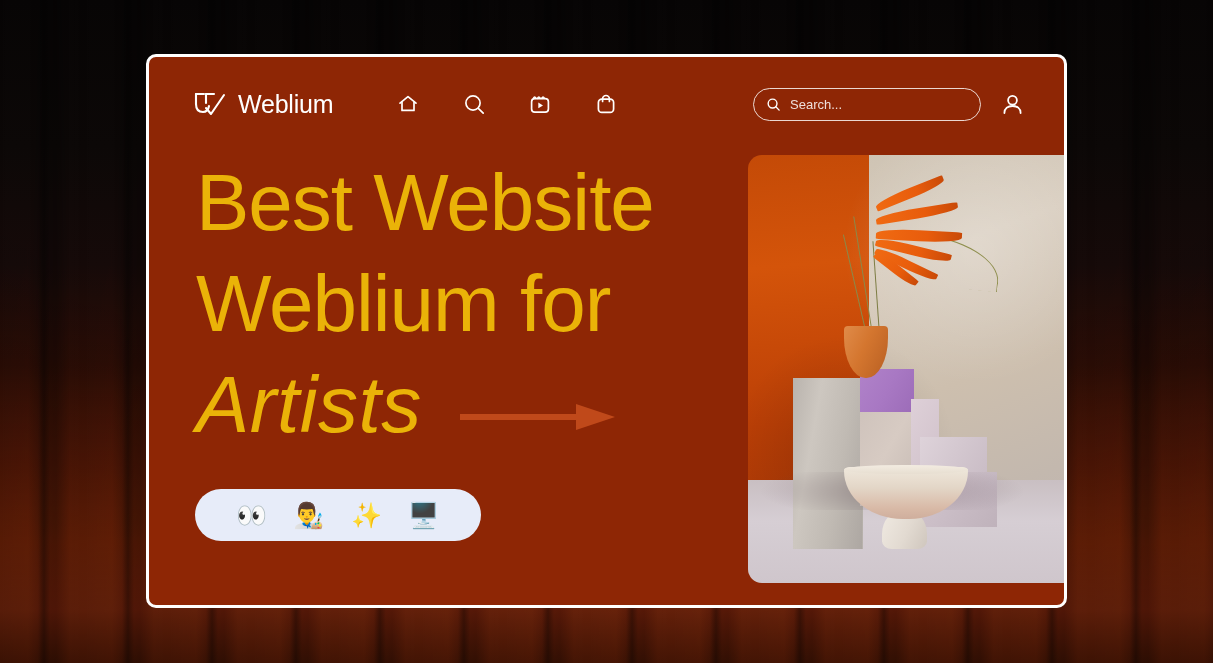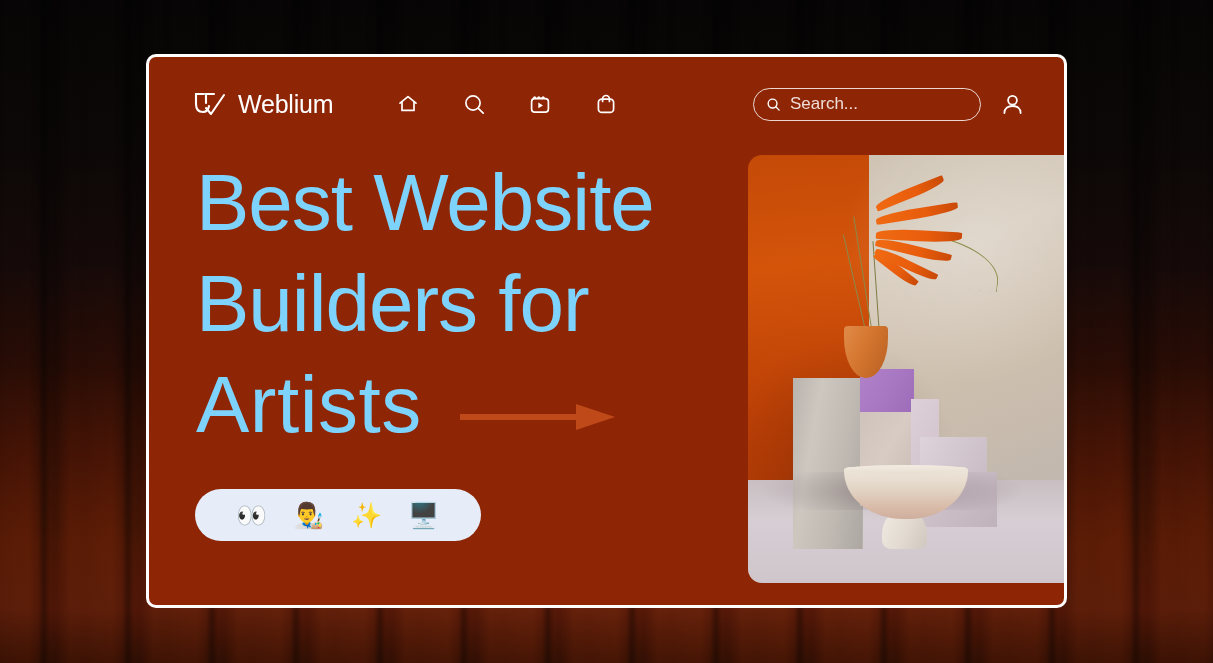--- a/index.html
+++ b/index.html
@@ -135,21 +135,21 @@
     padding: 0 12px;
     gap: 9px;
   }
   .search-box .s-ico { width: 15px; height: 15px; flex: none; }
   .search-input {
     background: transparent;
     border: none;
     outline: none;
     color: #ffffff;
     font-family: "Liberation Sans", sans-serif;
-    font-size: 17px;
+    font-size: 13px;
     width: 100%;
   }
   .search-input::placeholder { color: rgba(255,255,255,0.85); }
   .user-icon { width: 27px; height: 27px; cursor: pointer; }
 
   
   .hero-image {
     position: absolute;
     left: 599px;
     top: 98px;
@@ -259,34 +259,35 @@
     background: linear-gradient(115deg, #f0eae2 0%, #e2dad1 55%, #cfc6bd 100%);
     border-radius: 46% 46% 22% 22% / 62% 62% 20% 20%;
   }
 
   
   .headline {
     position: absolute;
     left: 47px;
     top: 95px;
     z-index: 5;
-    color: #7dd3fc;
+    color: #eab308;
     font-size: 80px;
     line-height: 101px;
     letter-spacing: -1px;
     font-weight: 400;
     white-space: nowrap;
   }
   .headline .line { display: block; }
   .headline .line-artists {
     display: flex;
     align-items: center;
     gap: 36px;
   }
   .headline .artists {
+    font-style: italic;
     letter-spacing: 0.5px;
   }
 
   
   .hero-arrow { display: block; flex: none; }
 
   
   .emoji-pill {
     position: absolute;
     left: 46px;
@@ -424,21 +425,21 @@
       <div class="obj-vase"></div>
 
       <div class="img-floor-shadow"></div>
       <div class="obj-stem"></div>
       <div class="obj-bowl"></div>
       <div class="obj-bowl-top"></div>
     </div>
 
     <h1 class="headline">
       <span class="line">Best Website</span>
-      <span class="line">Builders for</span>
+      <span class="line">Weblium for</span>
       <span class="line line-artists">
         <span class="artists">Artists</span>
         <span class="hero-arrow">
           <svg width="160" height="30" viewBox="0 0 160 30" fill="none" xmlns="http://www.w3.org/2000/svg">
             <path d="M2 15 H124" stroke="#c0491a" stroke-width="6" stroke-linecap="butt"></path>
             <path d="M118 2 L157 15 L118 28 Z" fill="#c0491a"></path>
           </svg>
         </span>
       </span>
     </h1>

